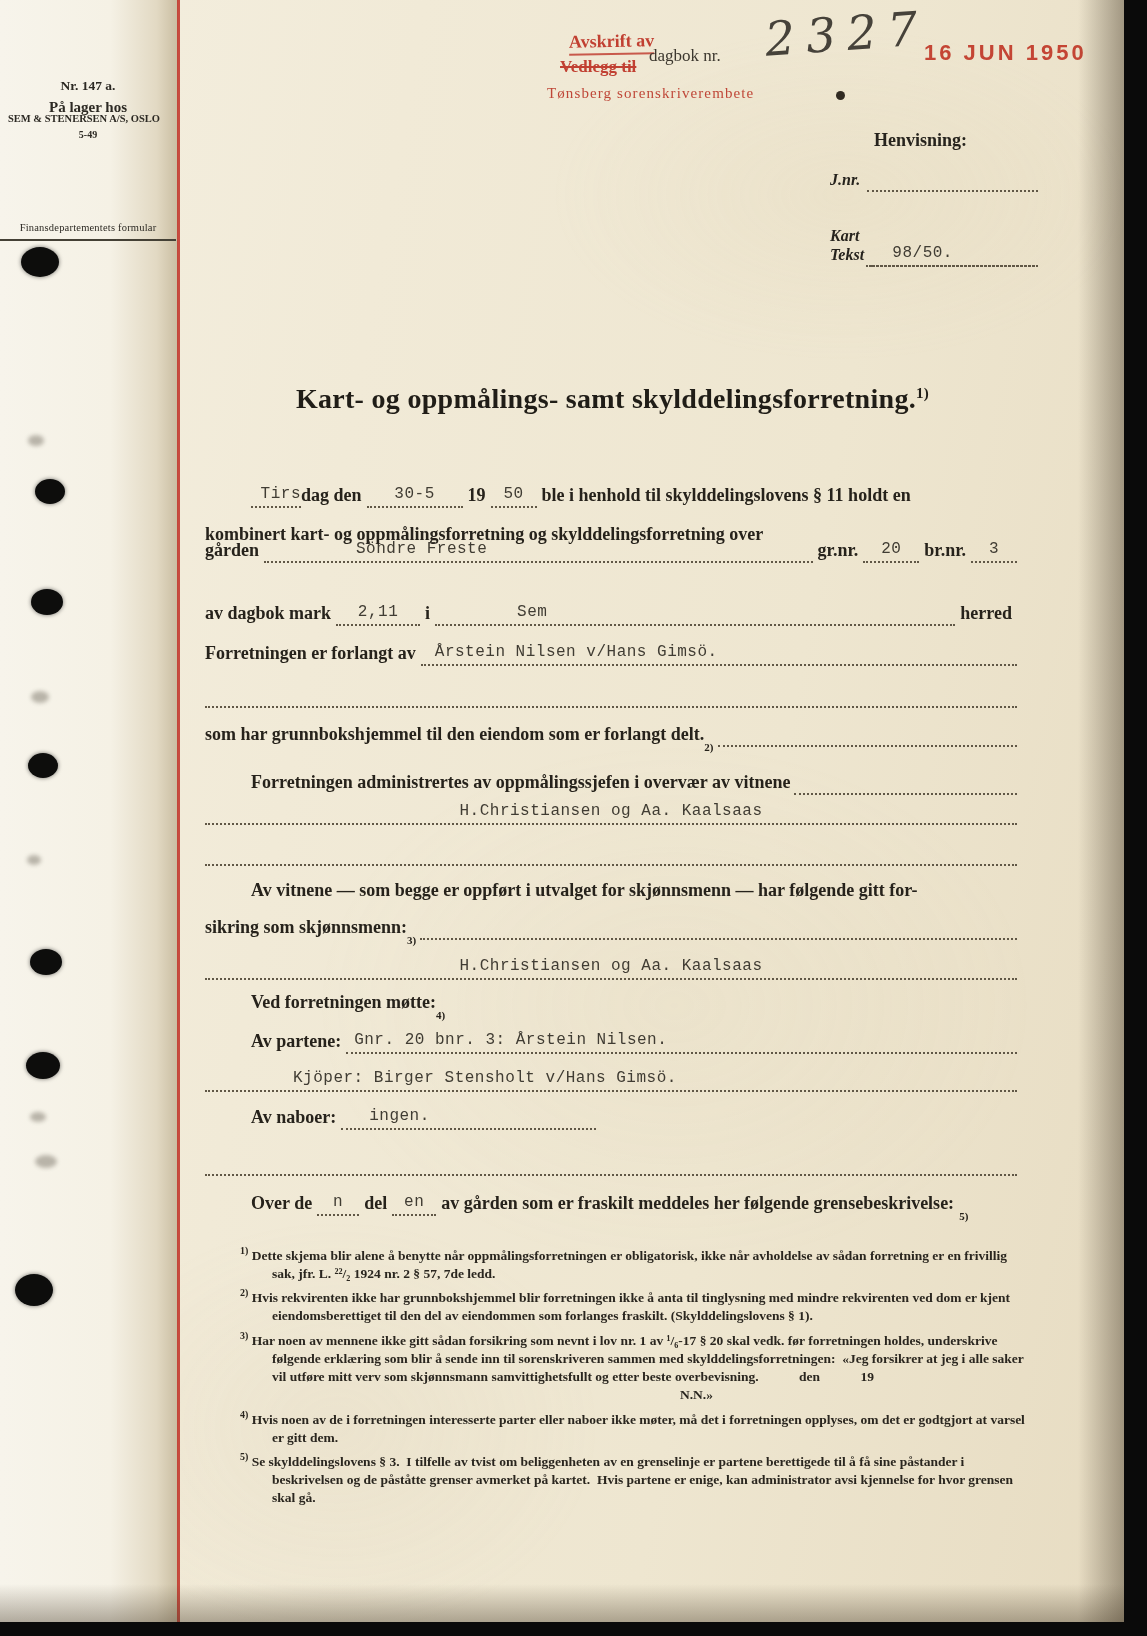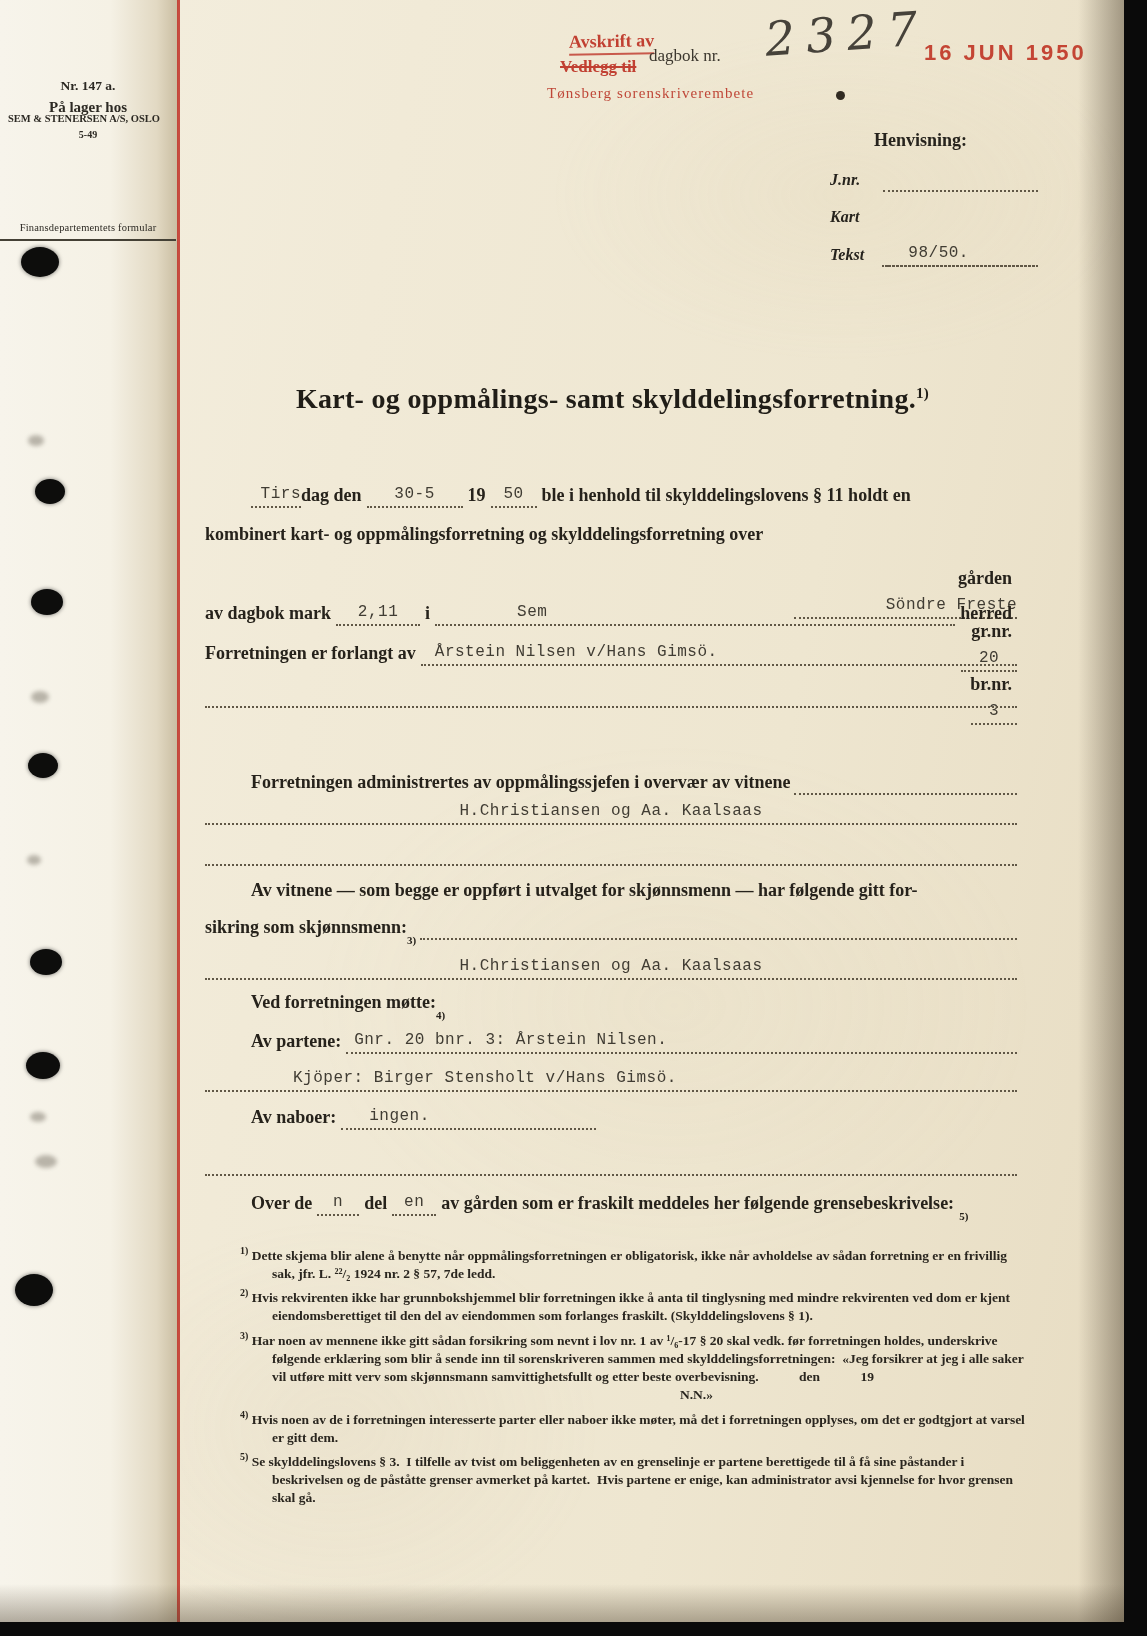--- a/index.html
+++ b/index.html
@@ -42,21 +42,21 @@
                text-decoration:line-through; text-decoration-thickness:2px; }
   .s-dagbok { left:649px; top:46px; font-size:17px; color:#3c372e; }
   .s-number { left:765px; top:6px; font-style:italic; font-size:47px; color:#46423a;
               letter-spacing:11px; transform:rotate(-4deg); font-family:"DejaVu Serif",serif; }
   .s-date { left:924px; top:40px; font-family:"Liberation Sans",sans-serif; font-weight:700;
             font-size:22px; color:#c44534; letter-spacing:3px; }
   .s-office { left:547px; top:85px; font-size:15px; color:#bf4637; letter-spacing:1.1px; }
   .s-blot { left:836px; top:91px; width:9px; height:9px; background:#312b22; border-radius:50%; }
 
   .r-henv { left:874px; top:130px; font-size:18px; font-weight:700; color:#26231d; }
-  .ref-row { position:absolute; left:830px; width:208px; display:flex; align-items:flex-start;gap:16px; }
+  .ref-row { position:absolute; left:830px; width:208px; display:flex; align-items:center; }
   .r-label { font-style:italic; font-weight:700; font-size:16px; color:#26231d; padding-right:7px; line-height:24px; }
   .d { border-bottom:2px dotted #605746; min-height:24px; }
   .dfill { flex:1; }
   .typed { font-family:"Liberation Mono","DejaVu Sans Mono",monospace; font-weight:400;
            font-size:16px; color:#403c33; letter-spacing:.5px; line-height:24px; }
 
   .title { left:195px; top:383px; width:835px; text-align:center; font-size:28px; font-weight:700;
            color:#201d17; letter-spacing:.3px; white-space:nowrap; }
   .title sup { font-size:15px; }
 
@@ -139,21 +139,21 @@
       <span class="d tc" style="width:96px;"><span class="typed">30-5</span></span>
       <span class="lab">19</span>
       <span class="d tc" style="width:46px;"><span class="typed">50</span></span>
       <span class="lab">ble i henhold til skylddelingslovens § 11 holdt en</span>
     </div>
 
     <div class="bl" style="top:522px;">
       <span>kombinert kart- og oppmålingsforretning og skylddelingsforretning over</span>
     </div>
 
-    <div class="bl" style="top:566px;flex-direction:column;">
+    <div class="bl" style="top:535px;">
       <span class="lab0">gården</span>
       <span class="d dfill" style="padding-left:92px;"><span class="typed">Söndre Freste</span></span>
       <span class="lab">gr.nr.</span>
       <span class="d tc" style="width:56px;"><span class="typed">20</span></span>
       <span class="lab">br.nr.</span>
       <span class="d tc" style="width:46px;"><span class="typed">3</span></span>
     </div>
 
     <div class="bl" style="top:598px;">
       <span class="lab0">av dagbok mark</span>
@@ -165,20 +165,25 @@
 
     <div class="bl" style="top:638px;">
       <span class="lab0">Forretningen er forlangt av</span>
       <span class="d dfill" style="padding-left:14px;"><span class="typed">Årstein Nilsen v/Hans Gimsö.</span></span>
     </div>
 
     <div class="bl" style="top:684px;">
       <span class="d dfill"></span>
     </div>
 
+    <div class="bl" style="top:722px;">
+      <span>som har grunnbokshjemmel til den eiendom som er forlangt delt.</span>
+        <sup>2)</sup>
+      <span class="d dfill" style="margin-left:4px;"></span>
+    </div>
 
     <div class="bl ind" style="top:760px;margin-top:10px;">
       <span>Forretningen administrertes av oppmålingssjefen i overvær av vitnene</span>
       <span class="d dfill" style="margin-left:4px;"></span>
     </div>
 
     <div class="bl" style="top:797px;">
       <span class="d dfill tc"><span class="typed">H.Christiansen og Aa. Kaalsaas</span></span>
     </div>
 

